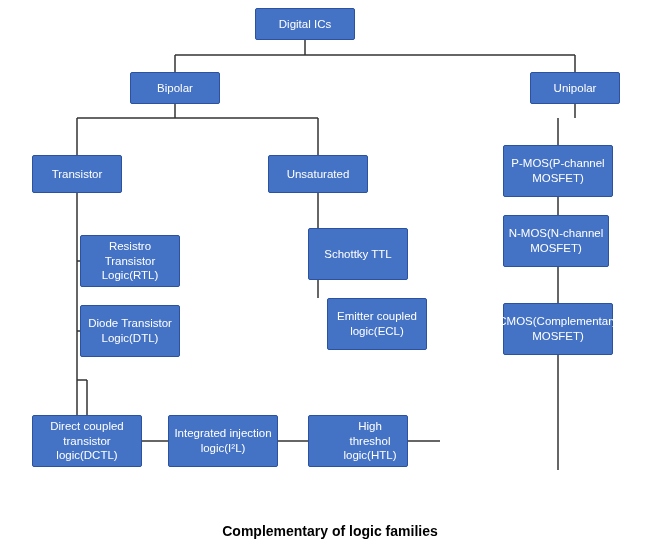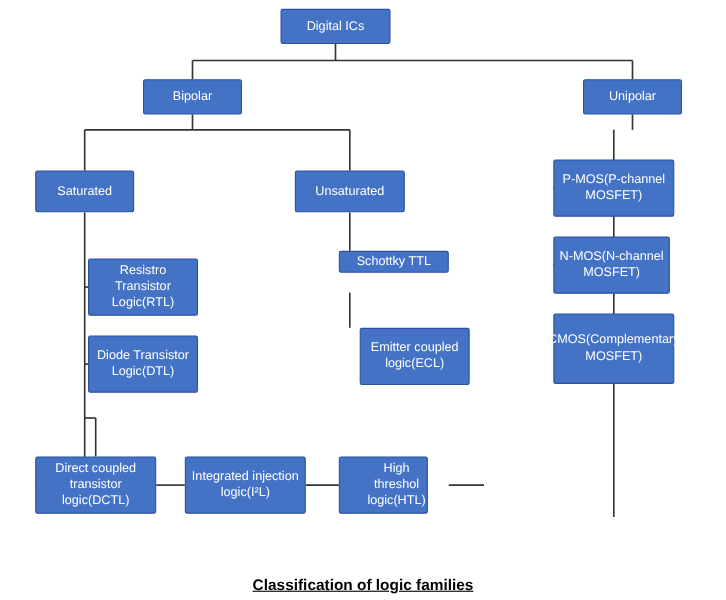--- a/index.html
+++ b/index.html
@@ -10,21 +10,20 @@
       height: 545px;
       overflow: hidden;
     }
     .diagram-container {
       width: 660px;
       height: 545px;
       position: relative;
       display: flex;
       flex-direction: column;
       align-items: center;
-      text-decoration: underline;
     }
     .chart-area {
       width: 100%;
       flex: 1;
       position: relative;
     }
     .caption {
       text-align: center;
       font-weight: bold;
       font-size: 14px;
@@ -100,40 +99,40 @@
       <line x1="77" y1="380" x2="77" y2="441"></line>
       <line x1="77" y1="441" x2="32" y2="441"></line>
     </svg>
 
     <div class="box" style="left:255px;top:8px;width:100px;height:32px;">Digital ICs</div>
 
     <div class="box" style="left:130px;top:72px;width:90px;height:32px;">Bipolar</div>
 
     <div class="box" style="left:530px;top:72px;width:90px;height:32px;">Unipolar</div>
 
-    <div class="box" style="left:32px;top:155px;width:90px;height:38px;">Saturated</div>
+    <div class="box" style="left:32px;top:155px;width:90px;height:38px;">Transistor</div>
 
     <div class="box" style="left:268px;top:155px;width:100px;height:38px;">Unsaturated</div>
 
     <div class="box" style="left:503px;top:145px;width:110px;height:52px;">P-MOS(P-channel MOSFET)</div>
 
     <div class="box" style="left:503px;top:215px;width:106px;height:52px;">N-MOS(N-channel MOSFET)</div>
 
-    <div class="box" style="left:503px;top:285px;width:110px;height:64px;">CMOS(Complementary MOSFET)</div>
+    <div class="box" style="left:503px;top:303px;width:110px;height:52px;">CMOS(Complementary MOSFET)</div>
 
     <div class="box" style="left:80px;top:235px;width:100px;height:52px;">Resistro Transistor Logic(RTL)</div>
 
     <div class="box" style="left:80px;top:305px;width:100px;height:52px;">Diode Transistor Logic(DTL)</div>
 
-    <div class="box" style="left:308px;top:228px;width:100px;height:20px;">Schottky TTL</div>
+    <div class="box" style="left:308px;top:228px;width:100px;height:52px;">Schottky TTL</div>
 
     <div class="box" style="left:308px;top:298px;width:100px;height:52px;margin-left:19px;">Emitter coupled logic(ECL)</div>
 
     <div class="box" style="left:32px;top:415px;width:110px;height:52px;">Direct coupled transistor logic(DCTL)</div>
 
     <div class="box" style="left:168px;top:415px;width:110px;height:52px;">Integrated injection logic(I²L)</div>
 
-    <div class="box" style="left:308px;top:415px;width:81px;height:52px;padding-left:28px;">High threshol logic(HTL)</div>
+    <div class="box" style="left:308px;top:415px;width:100px;height:52px;padding-left:28px;">High threshol logic(HTL)</div>
 
   </div>
 
-  <div class="caption">Classification of logic families</div>
+  <div class="caption">Complementary of logic families</div>
 </div>
 
 </body></html>

